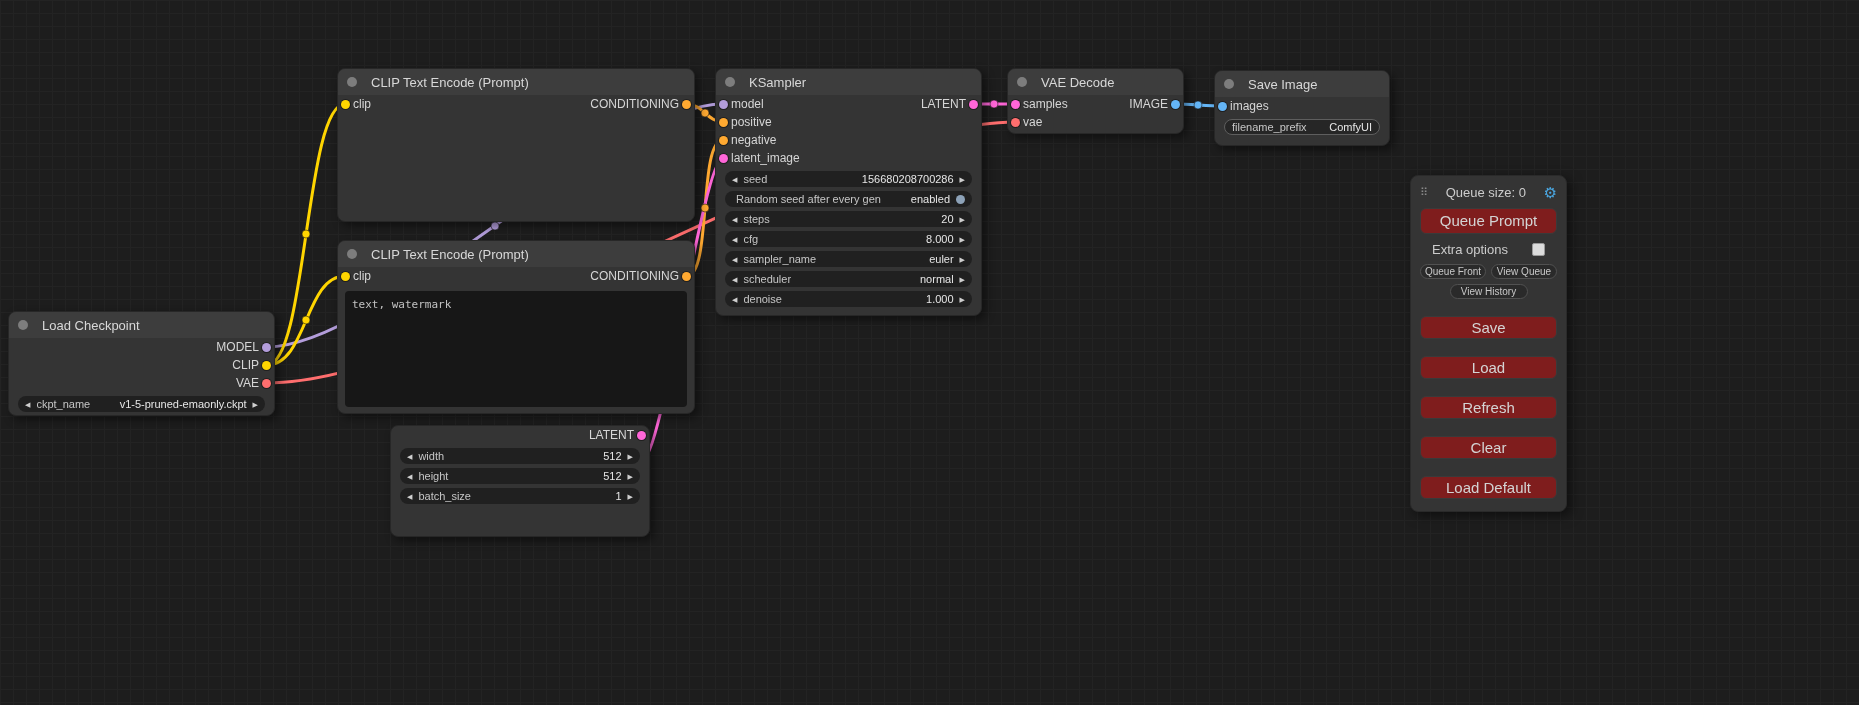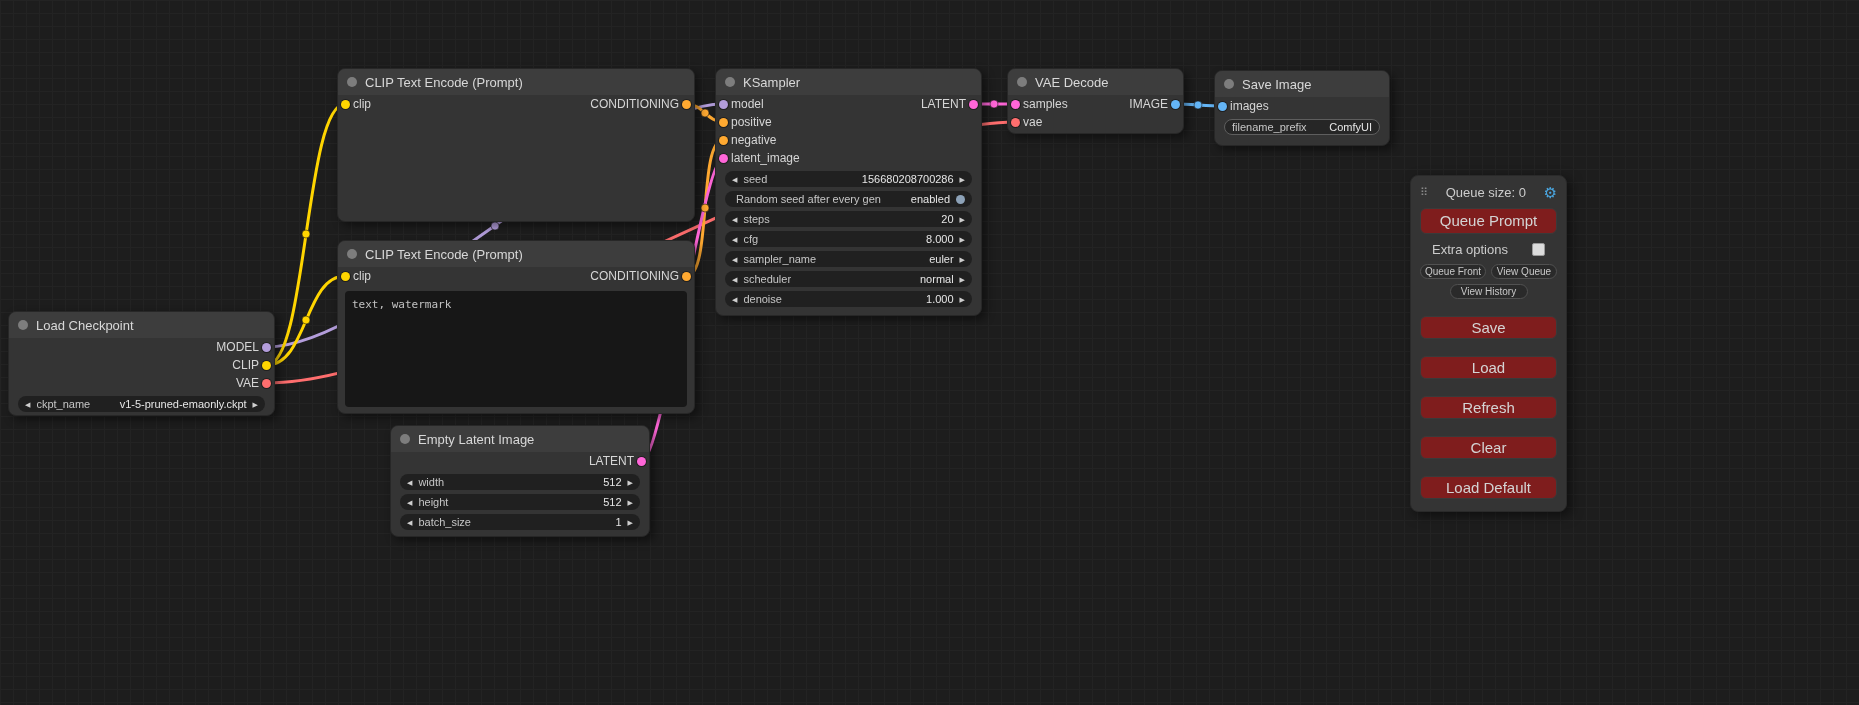--- a/index.html
+++ b/index.html
@@ -12,21 +12,21 @@
     background-size:13px 13px;
     font-family:"Liberation Sans", sans-serif;
     -webkit-font-smoothing:antialiased;
   }
   #links{position:absolute;left:0;top:0;z-index:1;}
   .node{
     position:absolute;background:#343434;border:1px solid #272727;border-radius:8px;
     box-shadow:4px 4px 10px rgba(0,0,0,.45);box-sizing:border-box;z-index:2;
   }
   .ntitle{
-    height:26px;display:flex;align-items:center;gap:8px;padding:0 9px;
+    height:26px;display:flex;align-items:center;gap:14px;padding:0 9px;
     background:#3d3d3d;border-radius:7px 7px 0 0;font-size:13px;color:#d8d8d8;white-space:nowrap;overflow:hidden;
   }
   .ndot{width:10px;height:10px;border-radius:50%;background:#7d7d7d;flex:0 0 auto;}
   .srow{position:relative;height:18px;display:flex;align-items:center;padding:0 15px;font-size:12px;color:#d6d6d6;}
   .lab-l{margin-right:auto;}
   .lab-r{margin-left:auto;}
   .pin{position:absolute;top:50%;width:9px;height:9px;margin-top:-4.5px;border-radius:50%;box-shadow:0 0 0 1px rgba(18,18,18,.6);}
   .pin.in{left:3px;}
   .pin.out{right:3px;}
   .c-model{background:#b39ddb;}
@@ -244,24 +244,20 @@
     <span class="pin in c-image"></span>
     <span class="lab-l">images</span>
   </div>
   <div class="widget bordered">
     <span>filename_prefix</span>
     <span class="wval">ComfyUI</span>
   </div>
 </div>
 
 <div class="node" style="left:390px;top:425px;width:260px;height:112px;">
-  <div class="ntitle">
-    <span class="ndot"></span>
-    <span>Empty Latent Image</span>
-  </div>
   <div class="srow">
     <span class="lab-r">LATENT</span>
     <span class="pin out c-latent"></span>
   </div>
   <div class="widget">
     <span class="warrow">◀</span>
     <span>width</span>
     <span class="wval">512</span>
     <span class="warrow">▶</span>
   </div>

